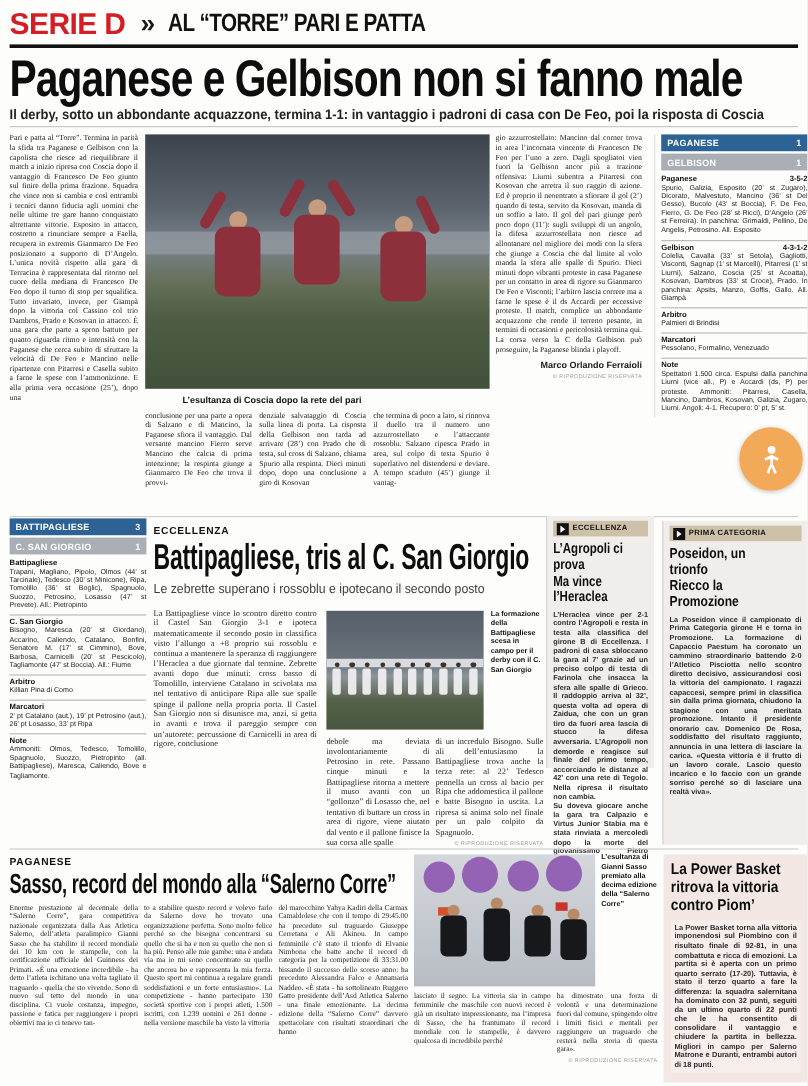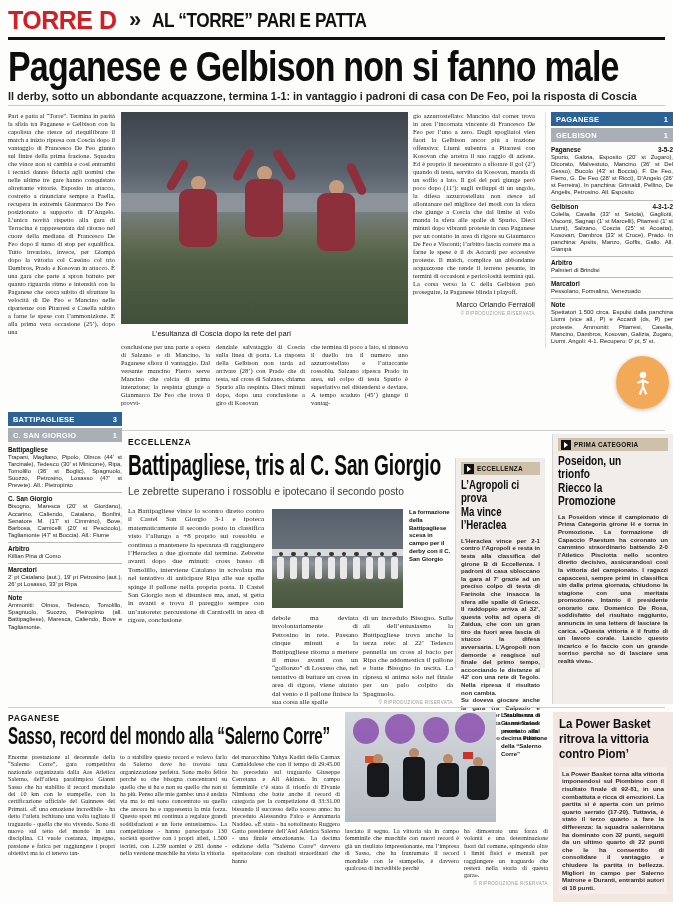--- a/index.html
+++ b/index.html
@@ -13,23 +13,23 @@
            transform:scaleX(.82);transform-origin:0 0;white-space:nowrap;vertical-align:top;margin-top:2px;}
   .blackrule{background:#111;}
   .grayrule{background:#c9c9c9;}
   .h1{font-size:43px;font-weight:800;letter-spacing:-1px;line-height:1;white-space:nowrap;
       transform:scaleX(.79);transform-origin:0 0;color:#0d0d0d;}
   .sub1{font-size:11.5px;font-weight:700;white-space:nowrap;transform:scaleX(.94);transform-origin:0 0;color:#222;}
   
   .bodytxt{font-family:"Liberation Serif",serif;font-size:6.5px;line-height:8px;text-align:justify;color:#222;}
   .eccbody{font-family:"Liberation Serif",serif;font-size:7px;line-height:8.4px;text-align:justify;color:#222;}
   .podbody{font-family:"Liberation Serif",serif;font-size:6.2px;line-height:7.4px;text-align:justify;color:#222;}
-  .byline{font-size:7.5px;font-weight:400;text-align:right;margin-top:4px;}
+  .byline{font-size:7.5px;font-weight:700;text-align:right;margin-top:4px;}
   .copyr{font-size:4.5px;color:#999;text-align:right;letter-spacing:.4px;margin-top:2px;}
-  .caption{font-size:7.5px;font-weight:400;line-height:1.25;color:#111;padding-left:31px;}
+  .caption{font-size:7.5px;font-weight:700;line-height:1.25;color:#111;padding-left:31px;}
   .minicap{font-size:6px;font-weight:700;line-height:1.3;color:#111;}
   
   .scorebar{height:14px;display:flex;align-items:center;justify-content:space-between;
             padding:0 5px;color:#fff;font-size:7.5px;font-weight:800;letter-spacing:.2px;margin-bottom:2px;}
   .bar-blue{background:#2d6294;}
   .bar-gray{background:#a9afb5;}
   .cardtxt{font-size:5.9px;line-height:7.1px;color:#222;text-align:justify;}
   .cardsec{border-bottom:1px solid #bbb;padding:2px 0 3px 0;}
   .cardhdr{display:flex;justify-content:space-between;font-size:6.4px;font-weight:800;color:#111;margin-bottom:1px;}
   
@@ -76,21 +76,21 @@
   .widget{border-radius:50%;background:rgba(242,163,74,.92);display:flex;align-items:center;justify-content:center;
           box-shadow:0 1px 4px rgba(0,0,0,.25);z-index:60;}
   .hline{position:absolute;left:8px;width:657px;height:1px;background:#cfcfcf;}
 </style>
 </head>
 <body>
 
 <div class="page">
 
   <div class="abs" style="left:8px;top:6px;width:657px;height:30px;">
-    <span class="serie">TORRE D</span>
+    <span class="serie">SERIE D</span>
     <span class="chev">»</span>
     <span class="kicktxt">AL “TORRE” PARI E PATTA</span>
   </div>
   <div class="abs blackrule" style="left:8px;top:37px;width:657px;height:3px;"></div>
   <div class="abs h1" style="left:8px;top:45px;width:657px;">Paganese e Gelbison non si fanno male</div>
   <div class="abs sub1" style="left:8px;top:90px;width:657px;">Il derby, sotto un abbondante acquazzone, termina 1-1: in vantaggio i padroni di casa con De Feo, poi la risposta di Coscia</div>
   <div class="abs grayrule" style="left:8px;top:105px;width:657px;height:1px;"></div>
 
   <div class="abs bodytxt" style="left:8px;top:112px;width:107px;height:345px;">Pari e patta al “Torre”. Termina in parità la sfida tra Paganese e Gelbison con la capolista che riesce ad riequilibrare il match a inizio ripresa con Coscia dopo il vantaggio di Francesco De Feo giunto sul finire della prima frazione. Squadra che vince non si cambia e così entrambi i tecnici danno fiducia agli uomini che nelle ultime tre gare hanno conquistato altrettante vittorie. Esposito in attacco, costretto a rinunciare sempre a Faella, recupera in extremis Gianmarco De Feo posizionato a supporto di D’Angelo. L’unica novità rispetto alla gara di Terracina è rappresentata dal ritorno nel cuore della mediana di Francesco De Feo dopo il turno di stop per squalifica. Tutto invariato, invece, per Giampà dopo la vittoria col Cassino col trio Dambros, Prado e Kosovan in attacco. È una gara che parte a spron battuto per quanto riguarda ritmo e intensità con la Paganese che cerca subito di sfruttare la velocità di De Feo e Mancino nelle ripartenze con Pitarresi e Casella subito a farne le spese con l’ammonizione. E alla prima vera occasione (25’), dopo una</div>
 
@@ -163,21 +163,21 @@
     <div class="cardsec" style="border-bottom:none;">
       <div class="cardhdr">
           <span>Note</span>
         </div>
       <div class="cardtxt">Spettatori 1.500 circa. Espulsi dalla panchina Liurni (vice all., P) e Accardi (ds, P) per proteste. Ammoniti: Pitarresi, Casella, Mancino, Dambros, Kosovan, Galizia, Zugaro, Liurni. Angoli: 4-1. Recupero: 0’ pt, 5’ st.</div>
     </div>
   </div>
 
   <div class="hline" style="top:430px;"></div>
 
-  <div class="abs" style="left:8px;top:412px;width:114px;">
+  <div class="abs" style="left:8px;top:432px;width:114px;">
     <div class="scorebar bar-blue">
       <span>BATTIPAGLIESE</span>
       <span>3</span>
     </div>
     <div class="scorebar bar-gray">
       <span>C. SAN GIORGIO</span>
       <span>1</span>
     </div>
     <div class="cardsec">
       <div class="cardhdr">
@@ -233,21 +233,21 @@
     </div>
   </div>
   <div class="abs minicap" style="left:409px;top:509px;width:44px;">La formazione della Battipagliese scesa in campo per il derby con il C. San Giorgio</div>
 
   <div class="abs eccbody" style="left:272px;top:614px;width:86px;height:88px;">debole ma deviata involontariamente di Petrosino in rete. Passano cinque minuti e la Battipagliese ritorna a mettere il muso avanti con un “gollonzo” di Losasso che, nel tentativo di buttare un cross in area di rigore, viene aiutato dal vento e il pallone finisce la sua corsa alle spalle</div>
   <div class="abs" style="left:363px;top:614px;width:90px;height:88px;">
     <div class="eccbody">di un incredulo Bisogno. Sulle ali dell’entusiasmo la Battipagliese trova anche la terza rete: al 22’ Tedesco pennella un cross al bacio per Ripa che addomestica il pallone e batte Bisogno in uscita. La ripresa si anima solo nel finale per un palo colpito da Spagnuolo.</div>
     <div class="copyr">© RIPRODUZIONE RISERVATA</div>
   </div>
 
-  <div class="sidebox abs" style="left:455px;top:458px;width:90px;height:210px;">
+  <div class="sidebox abs" style="left:455px;top:430px;width:90px;height:210px;">
     <div class="boxkicker">
       <span class="arrowsq">
           <span class="tri"></span>
         </span>
       <span class="boxkicklbl">ECCELLENZA</span>
     </div>
     <div class="boxhead">L’Agropoli ci prova
 Ma vince l’Heraclea</div>
     <div class="boxbody">L’Heraclea vince per 2-1 contro l’Agropoli e resta in testa alla classifica del girone B di Eccellenza. I padroni di casa sbloccano la gara al 7’ grazie ad un preciso colpo di testa di Farinola che insacca la sfera alle spalle di Grieco. Il raddoppio arriva al 32’, questa volta ad opera di Zaidua, che con un gran tiro da fuori area lascia di stucco la difesa avversaria. L’Agropoli non demorde e reagisce sul finale del primo tempo, accorciando le distanze al 42’ con una rete di Tegolo. Nella ripresa il risultato non cambia.
 Su doveva giocare anche la gara tra Calpazio e Virtus Junior Stabia ma è stata rinviata a mercoledì dopo la morte del giovanissimo Pietro Spizzica.</div>

